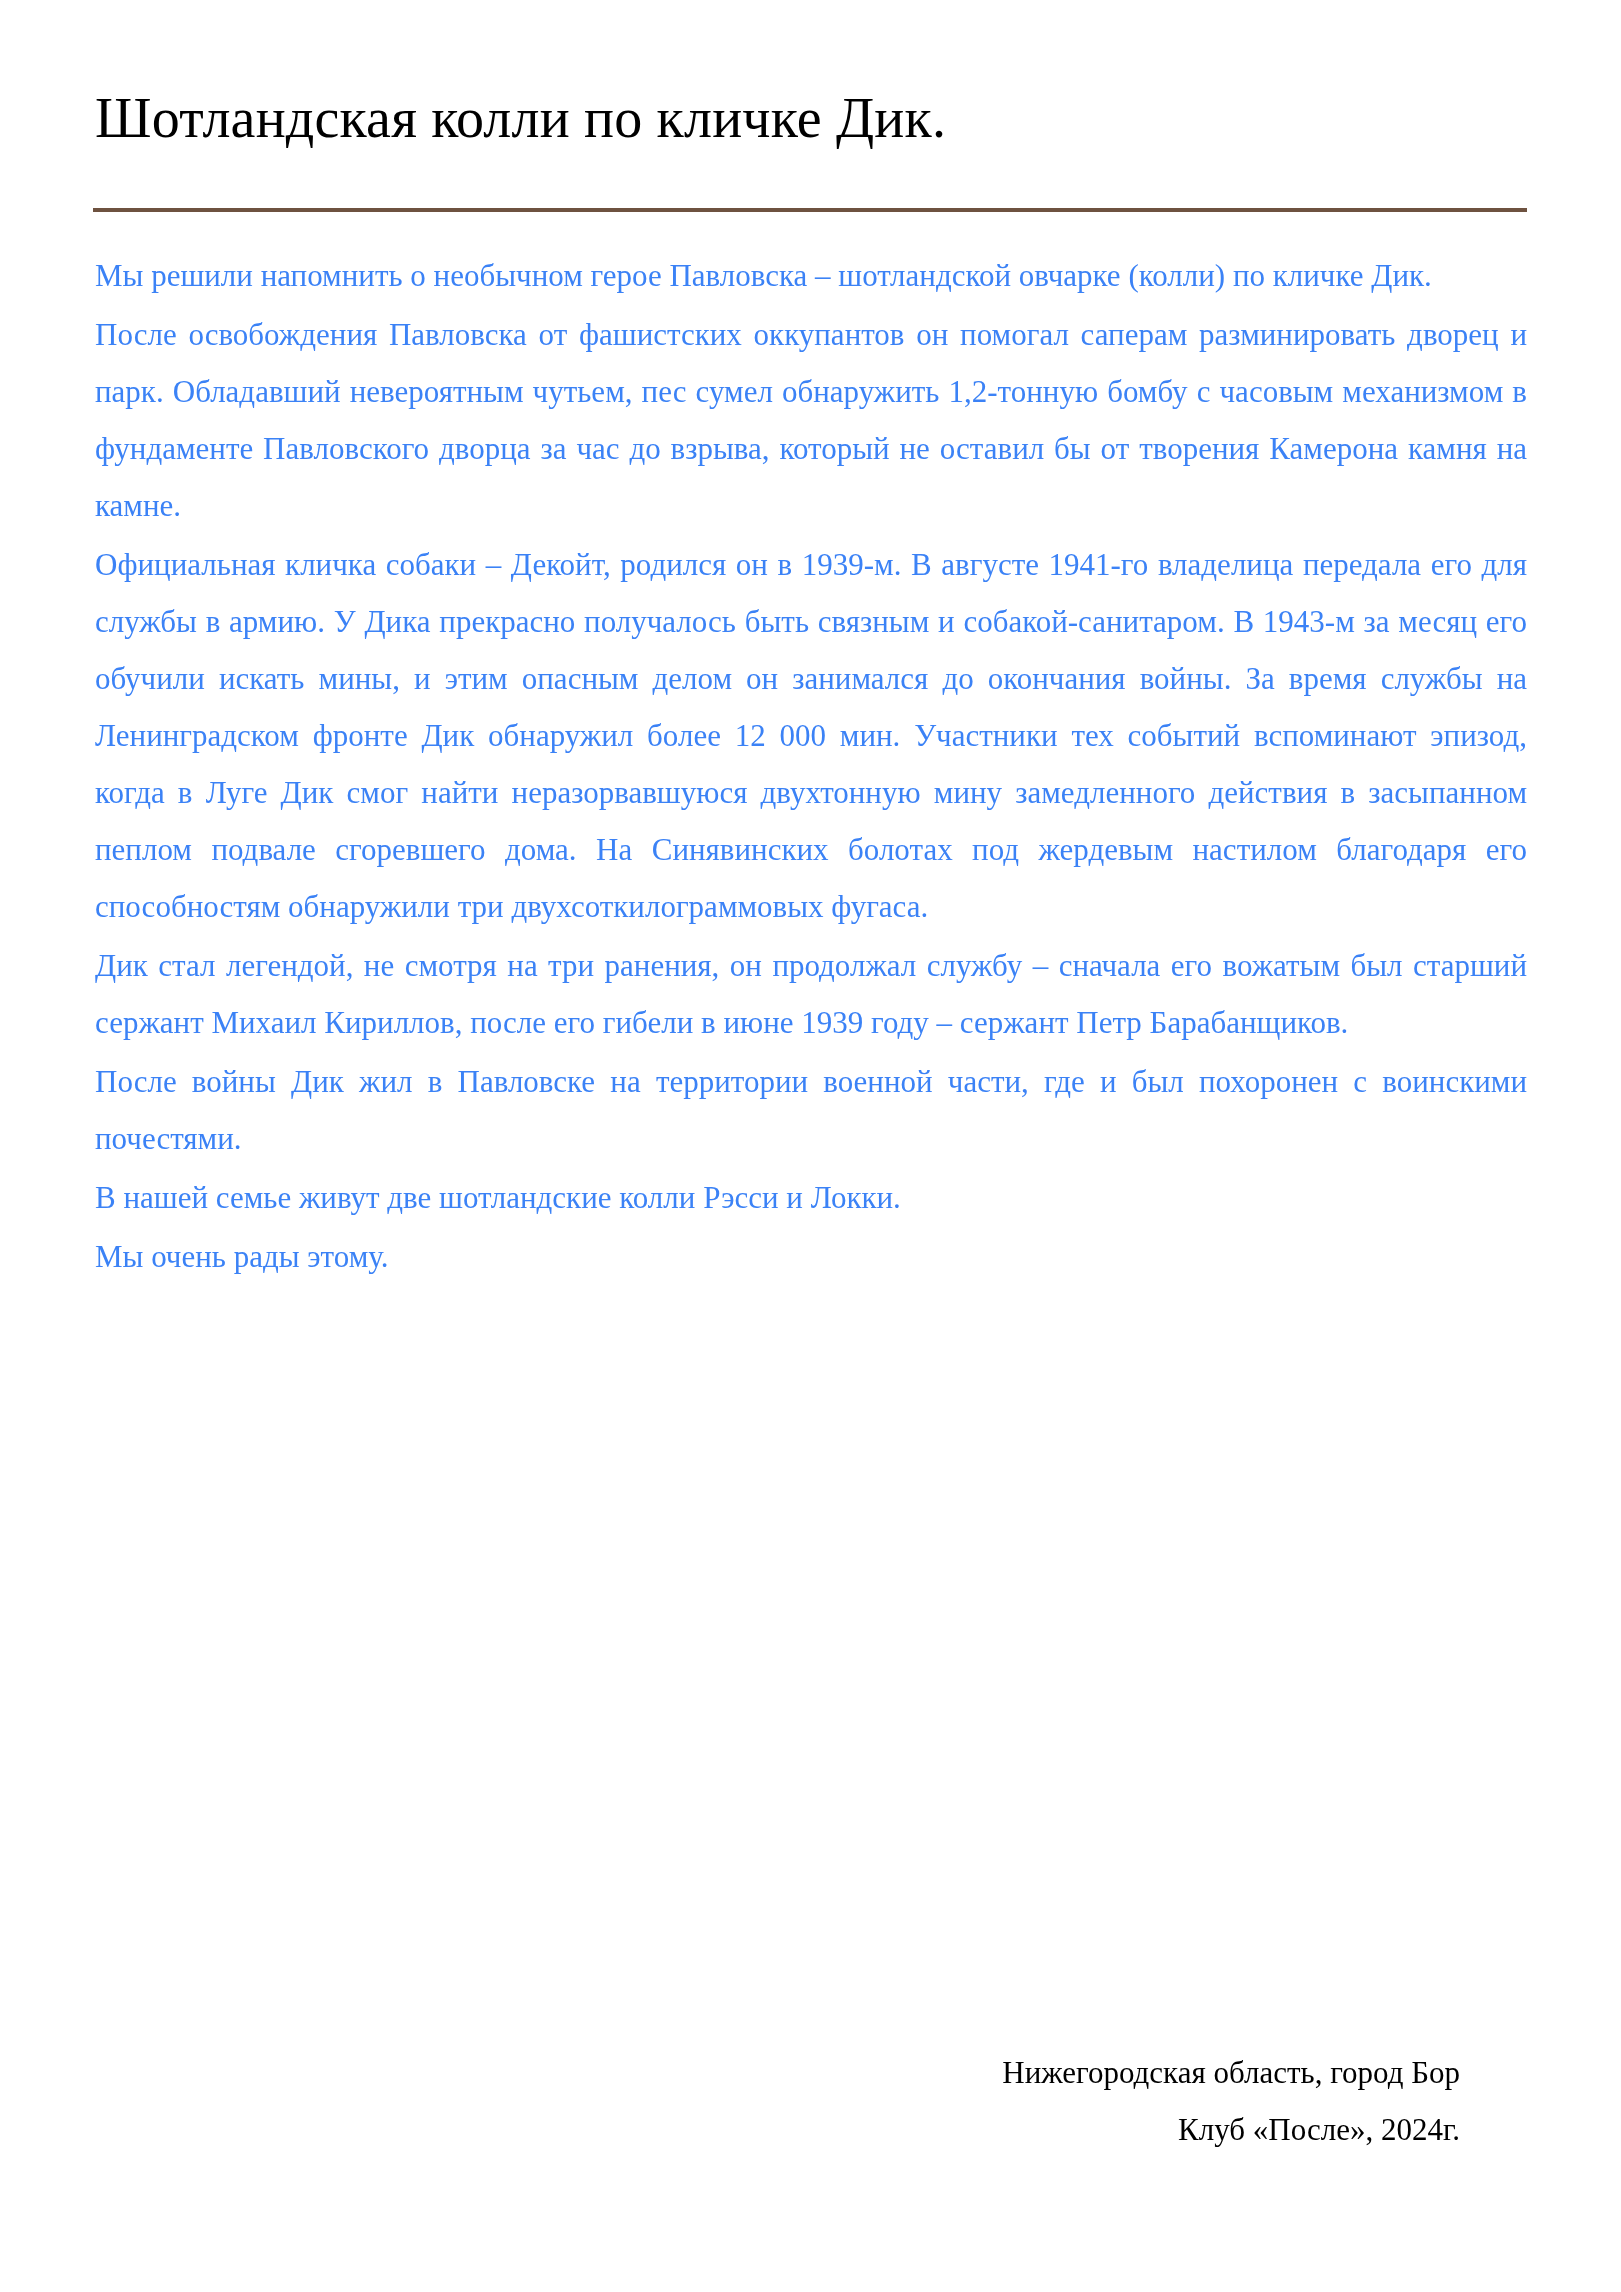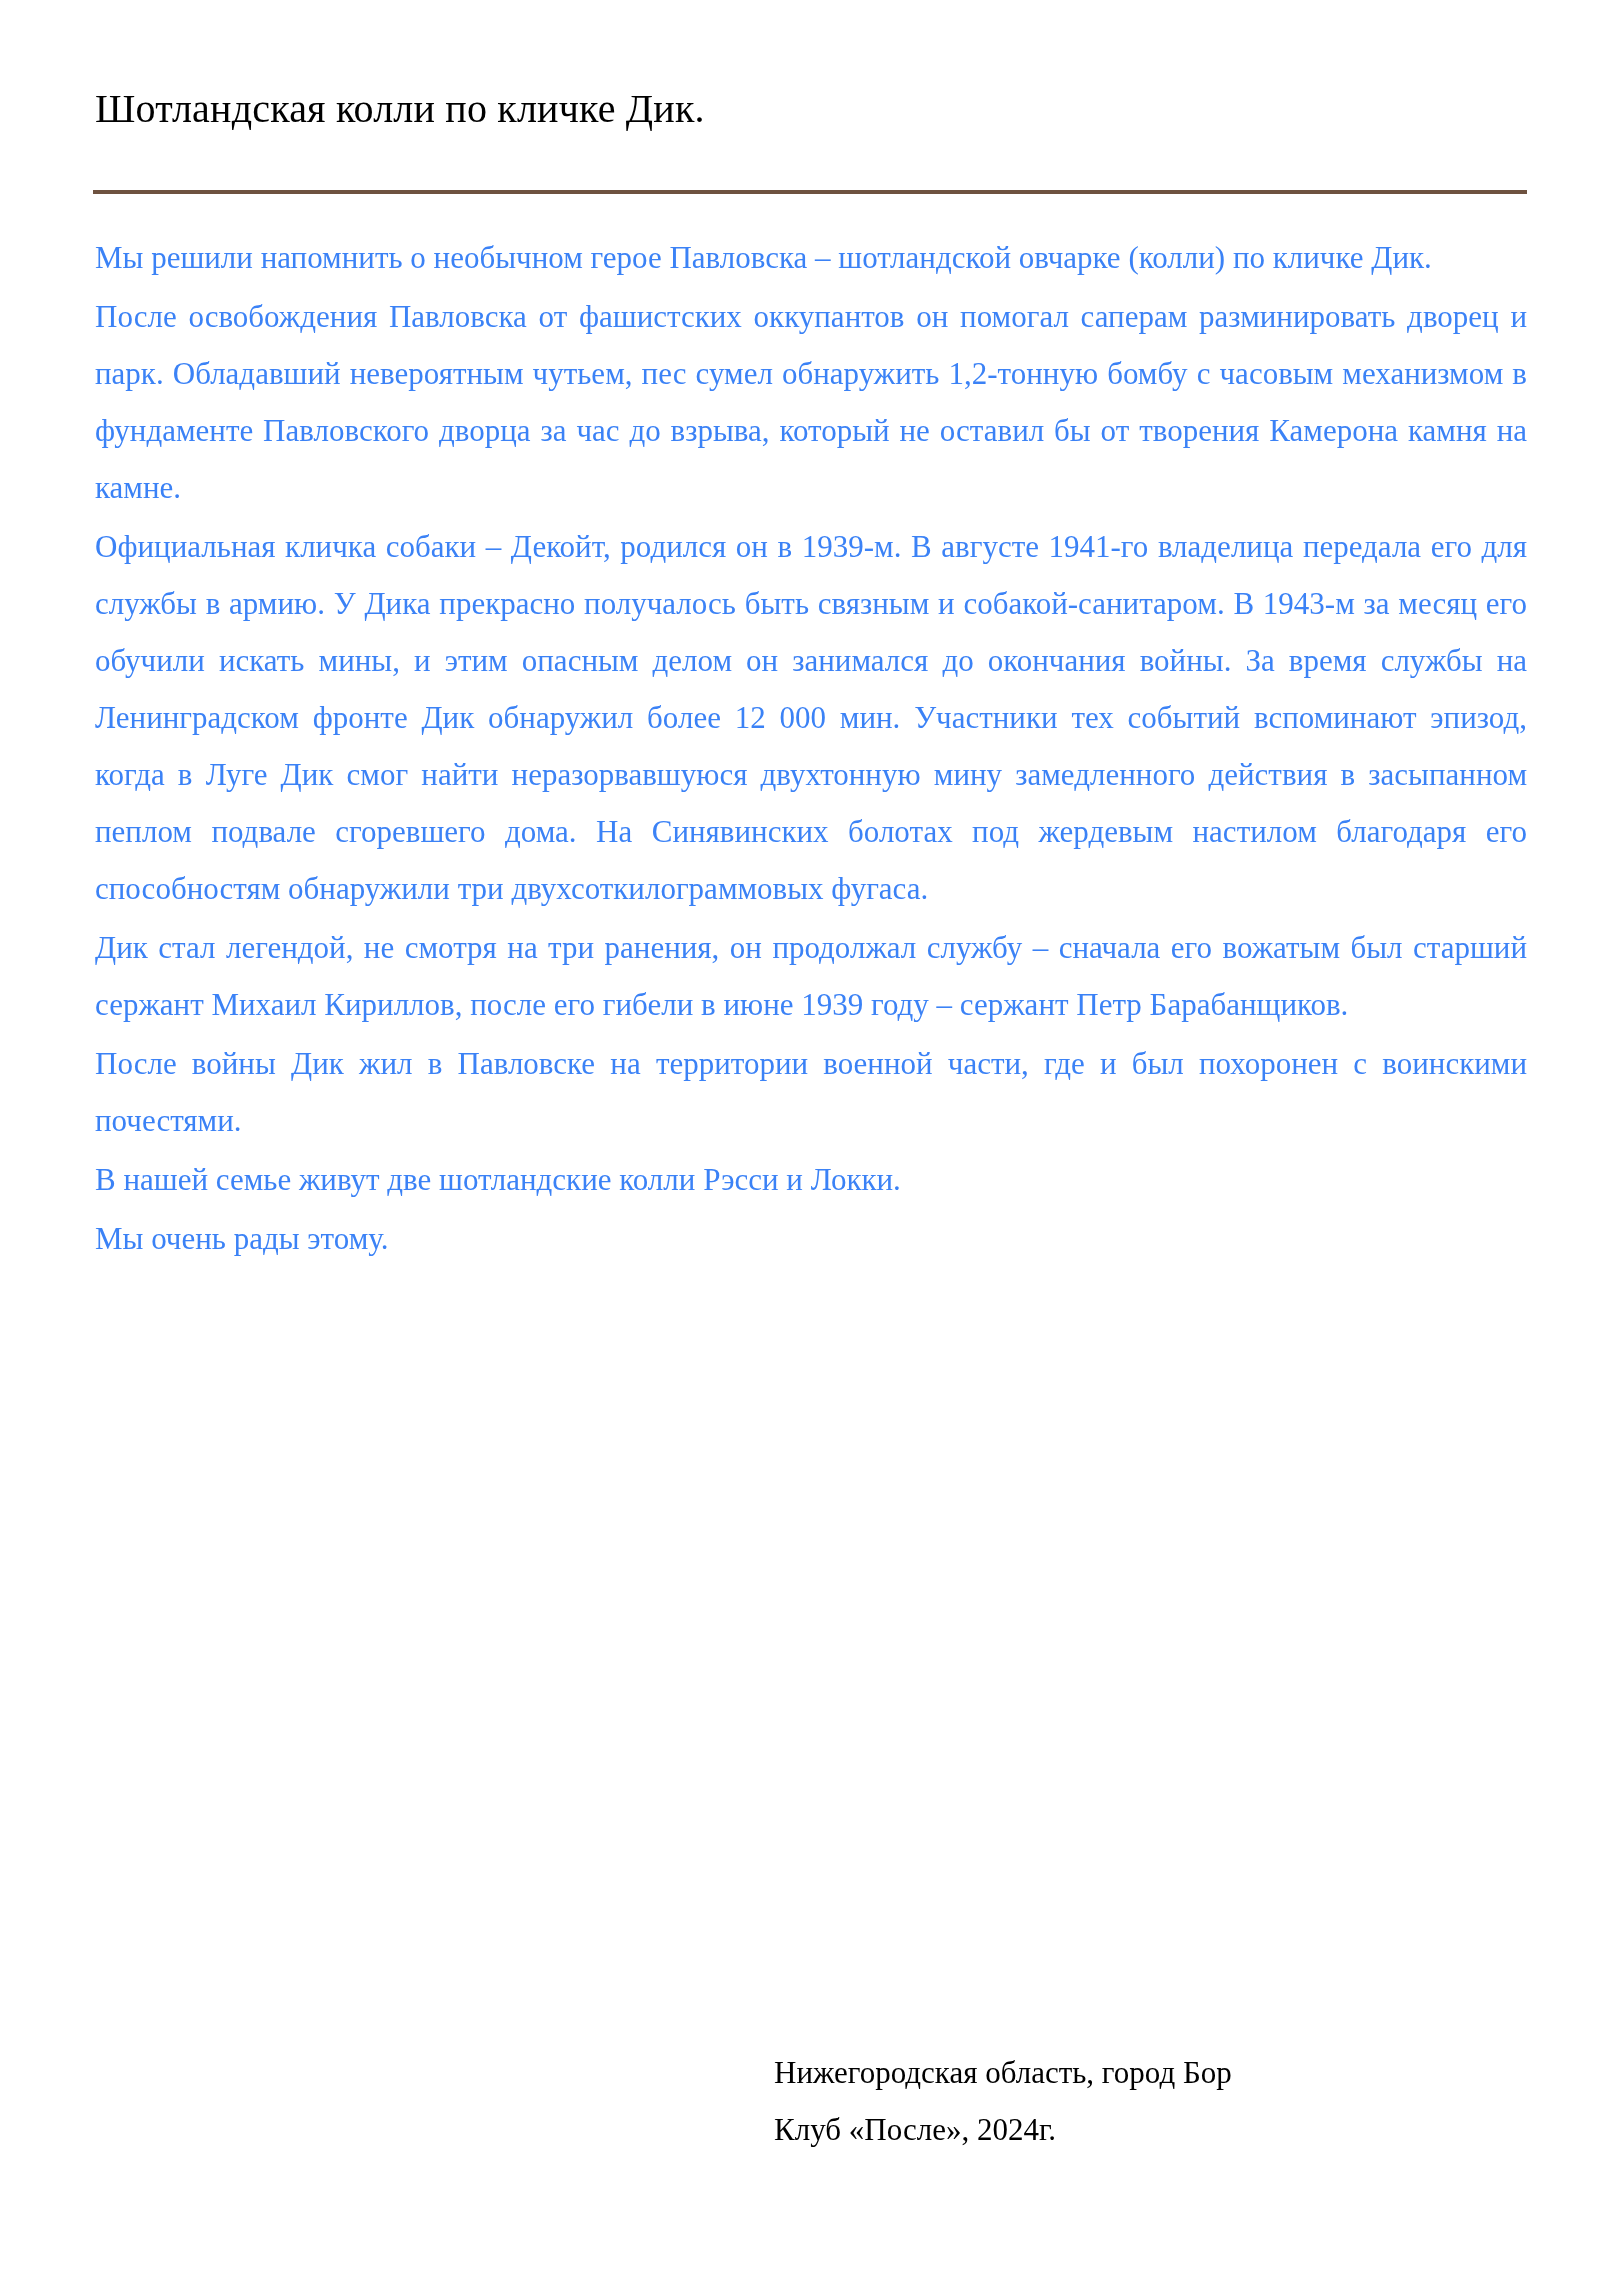--- a/index.html
+++ b/index.html
@@ -26,21 +26,21 @@
     top: 0;
     width: 1432px;
   }
 
   
   .doc-title {
     margin: 0;
     padding-top: 86px;
     font-family: "Liberation Serif", "DejaVu Serif", serif;
     font-weight: 400;
-    font-size: 40px;
+    font-size: 56px;
     line-height: 1.15;
     letter-spacing: 0.2px;
     color: #000000;
     text-align: left;
     white-space: nowrap;
   }
 
   
   .title-rule {
     margin: 0;
@@ -81,20 +81,21 @@
     width: 686px;
     text-align: left;
   }
 
   .signature .sig-line {
     margin: 0;
     font-size: 31px;
     line-height: 57px;
     color: #000000;
     white-space: nowrap;
+    text-align: right;
   }
 </style>
 </head>
 <body>
 
 <div class="page">
 
   <div class="content">
 
     <h1 class="doc-title">Шотландская колли по кличке Дик.</h1>

